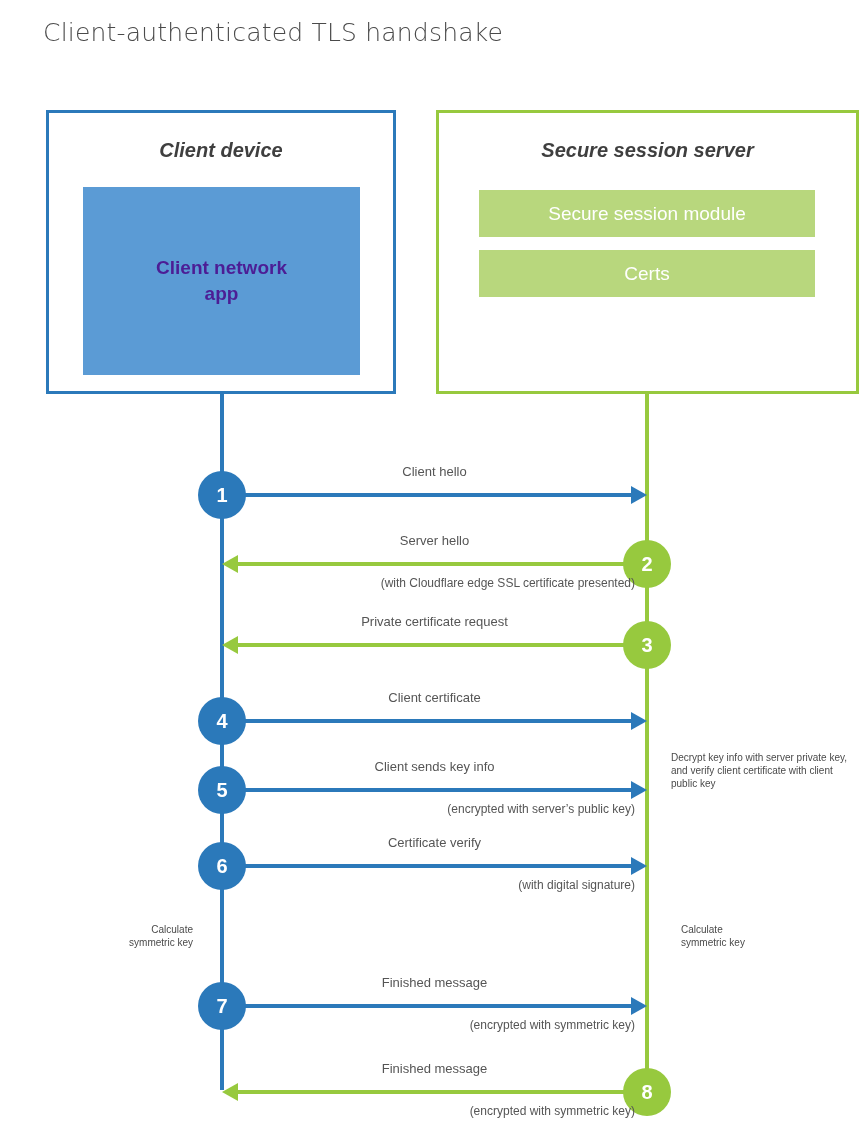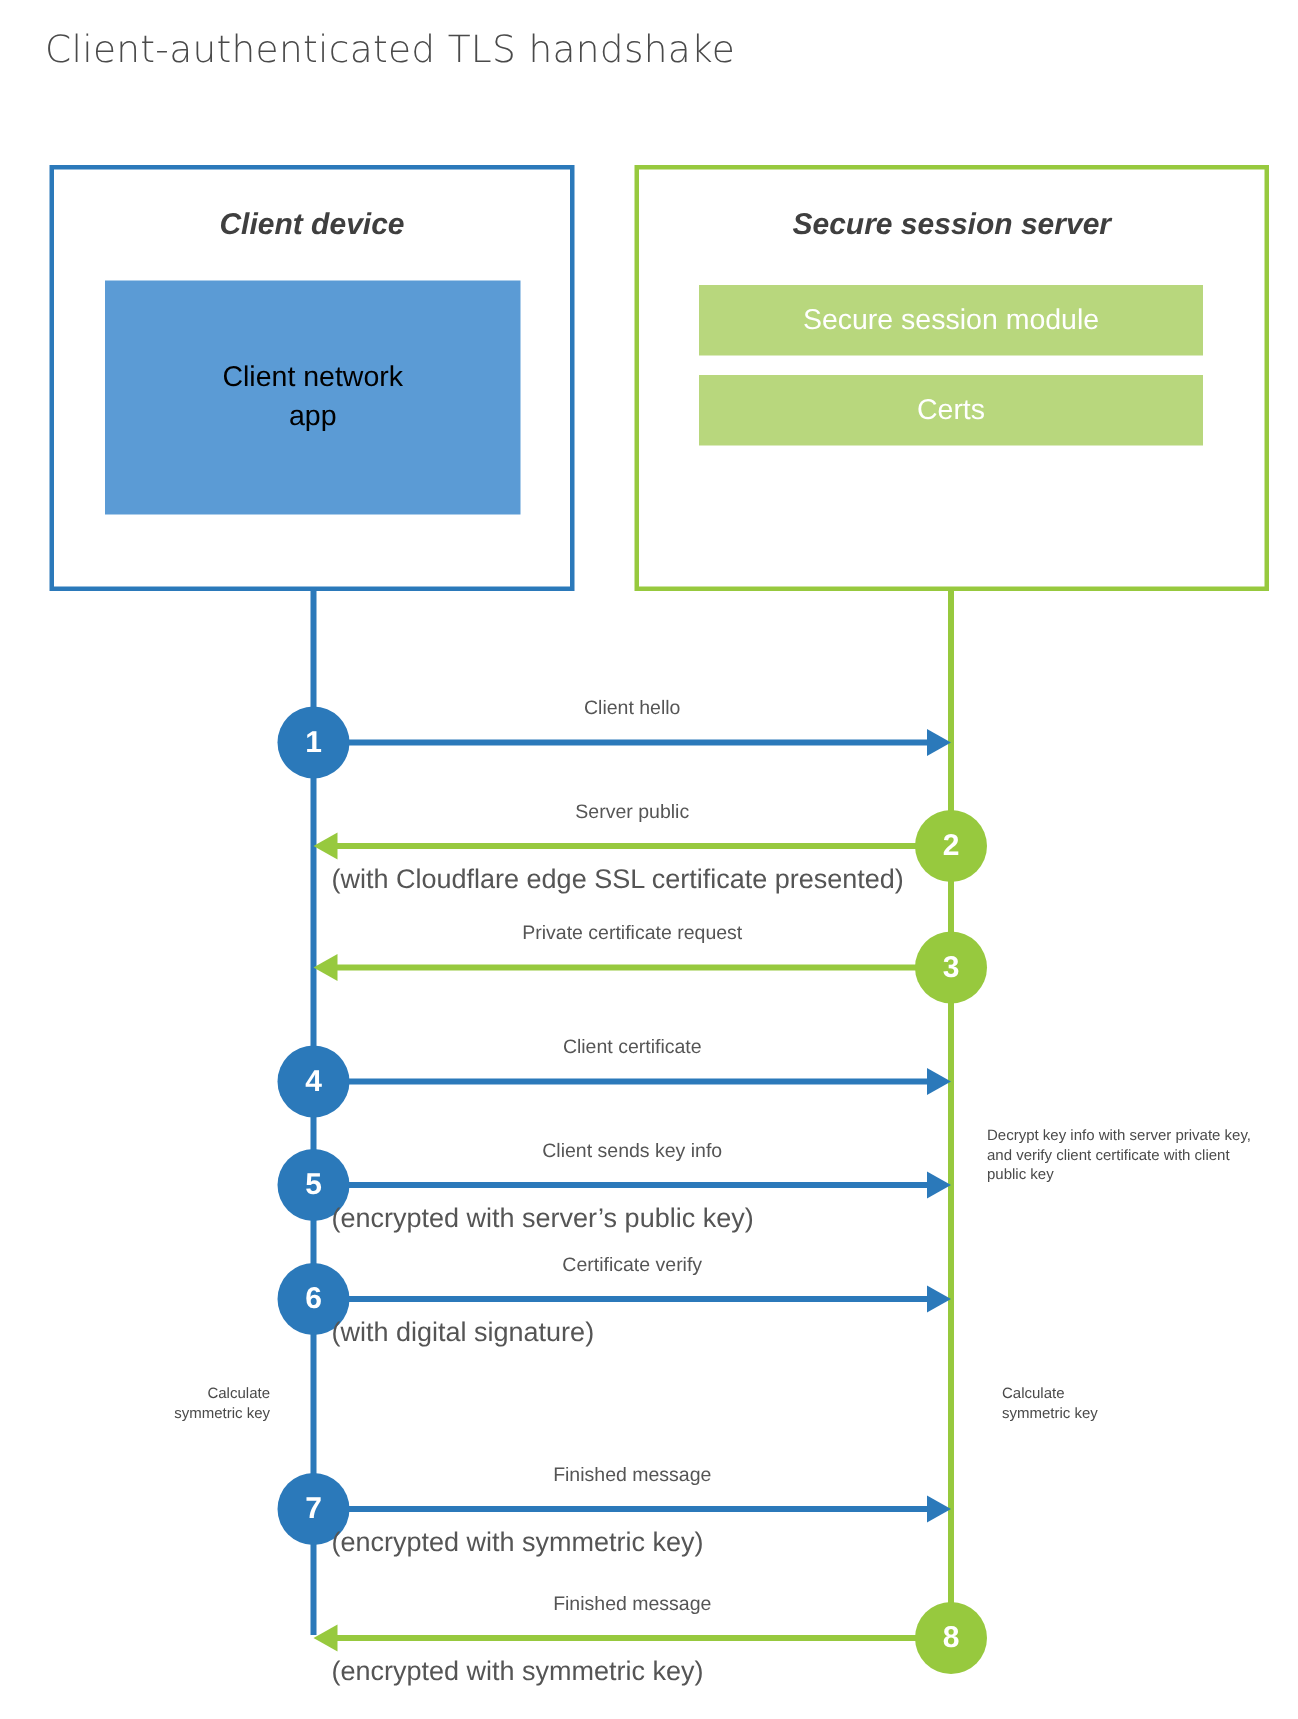--- a/index.html
+++ b/index.html
@@ -2,51 +2,51 @@
 <html style="--blue: #2b79ba; --blue-fill: #5b9bd5; --green: #97c93e; --green-fill: #b8d77d; --heading: #3f3f3f; --label: #555555; --note: #4a4a4a; --title: #4a4a4a;"><head>
 <meta charset="utf-8">
 <style>
   :root{
     --blue:#2b79ba; --blue-fill:#5b9bd5; --green:#97c93e; --green-fill:#b8d77d;
     --heading:#3f3f3f; --label:#555555; --note:#4a4a4a; --title:#4a4a4a; --bg:#ffffff;
   }
   *{margin:0;padding:0;box-sizing:border-box;}
   body{background:#e8e8e8;font-family:"Liberation Sans",sans-serif;}
   .canvas{position:relative;width:865px;height:1146px;background:var(--bg);overflow:hidden;margin:0 auto;}
-  .abs{position:absolute;}
+  .abs{position:absolute;margin-left:13px;}
   .title{left:30px;top:18px;font-size:25px;font-weight:300;color:var(--title);letter-spacing:.2px;
          font-family:"DejaVu Sans","Liberation Sans",sans-serif;}
   
   .entity-box{border-style:solid;border-width:3px;background:#fff;}
   .client-box{left:33px;top:110px;width:350px;height:284px;border-color:var(--blue);}
   .server-box{left:423px;top:110px;width:423px;height:284px;border-color:var(--green);}
   .entity-heading{position:absolute;left:0;top:26px;width:100%;text-align:center;
                   font-size:20px;font-weight:bold;color:var(--heading);font-style:italic;}
-  .client-app{left:70px;top:187px;width:277px;height:156px;background:var(--blue-fill);
+  .client-app{left:70px;top:187px;width:277px;height:188px;background:var(--blue-fill);
               display:flex;align-items:center;justify-content:center;text-align:center;
-              color:#000000;font-size:19px;line-height:1.35;white-space:pre-line;}
+              color:#4c1d95;font-size:19px;line-height:1.35;white-space:pre-line;font-weight:bold;}
   .module-bar{left:466px;width:336px;height:47px;background:var(--green-fill);
               display:flex;align-items:center;justify-content:center;color:#fff;font-size:19px;}
   
   .lifeline{width:4px;}
   .lifeline.blue{background:var(--blue);}
   .lifeline.green{background:var(--green);}
   
   .hline{height:4px;}
   .hline.blue{background:var(--blue);}
   .hline.green{background:var(--green);}
   .ah{width:0;height:0;border-top:9px solid transparent;border-bottom:9px solid transparent;}
   .ah.right{border-left:16px solid var(--blue);}
   .ah.left{border-right:16px solid var(--green);}
   .step-circle{width:48px;height:48px;border-radius:50%;display:flex;align-items:center;
                justify-content:center;color:#fff;font-size:20px;font-weight:bold;}
   .step-circle.blue{background:var(--blue);}
   .step-circle.green{background:var(--green);}
   .msg-label{left:221px;width:401px;text-align:center;font-size:13px;color:var(--label);}
-  .msg-sub{left:221px;width:401px;text-align:left;font-size:18px;color:var(--label);}
+  .msg-sub{left:221px;width:401px;text-align:right;font-size:12px;color:var(--label);}
   .side-note{font-size:10px;line-height:1.28;color:var(--note);}
   .calc{white-space:pre-line;}
 </style>
 </head>
 <body>
 
 <div class="canvas">
 
   <div class="abs title">Client-authenticated TLS handshake</div>
 
@@ -73,21 +73,21 @@
       </div>
     <div class="abs msg-label" style="top:464px">Client hello</div>
   </div>
 
   <div>
     <div class="abs hline green" style="left:223px;top:562px;width:411px"></div>
     <div class="abs ah left" style="left:209px;top:555px"></div>
     <div class="abs step-circle green" style="left:610px;top:540px">
         <span>2</span>
       </div>
-    <div class="abs msg-label" style="top:533px">Server public</div>
+    <div class="abs msg-label" style="top:533px">Server hello</div>
     <div class="abs msg-sub" style="top:576px">(with Cloudflare edge SSL certificate presented)</div>
   </div>
 
   <div>
     <div class="abs hline green" style="left:223px;top:643px;width:411px"></div>
     <div class="abs ah left" style="left:209px;top:636px"></div>
     <div class="abs step-circle green" style="left:610px;top:621px">
         <span>3</span>
       </div>
     <div class="abs msg-label" style="top:614px">Private certificate request</div>

